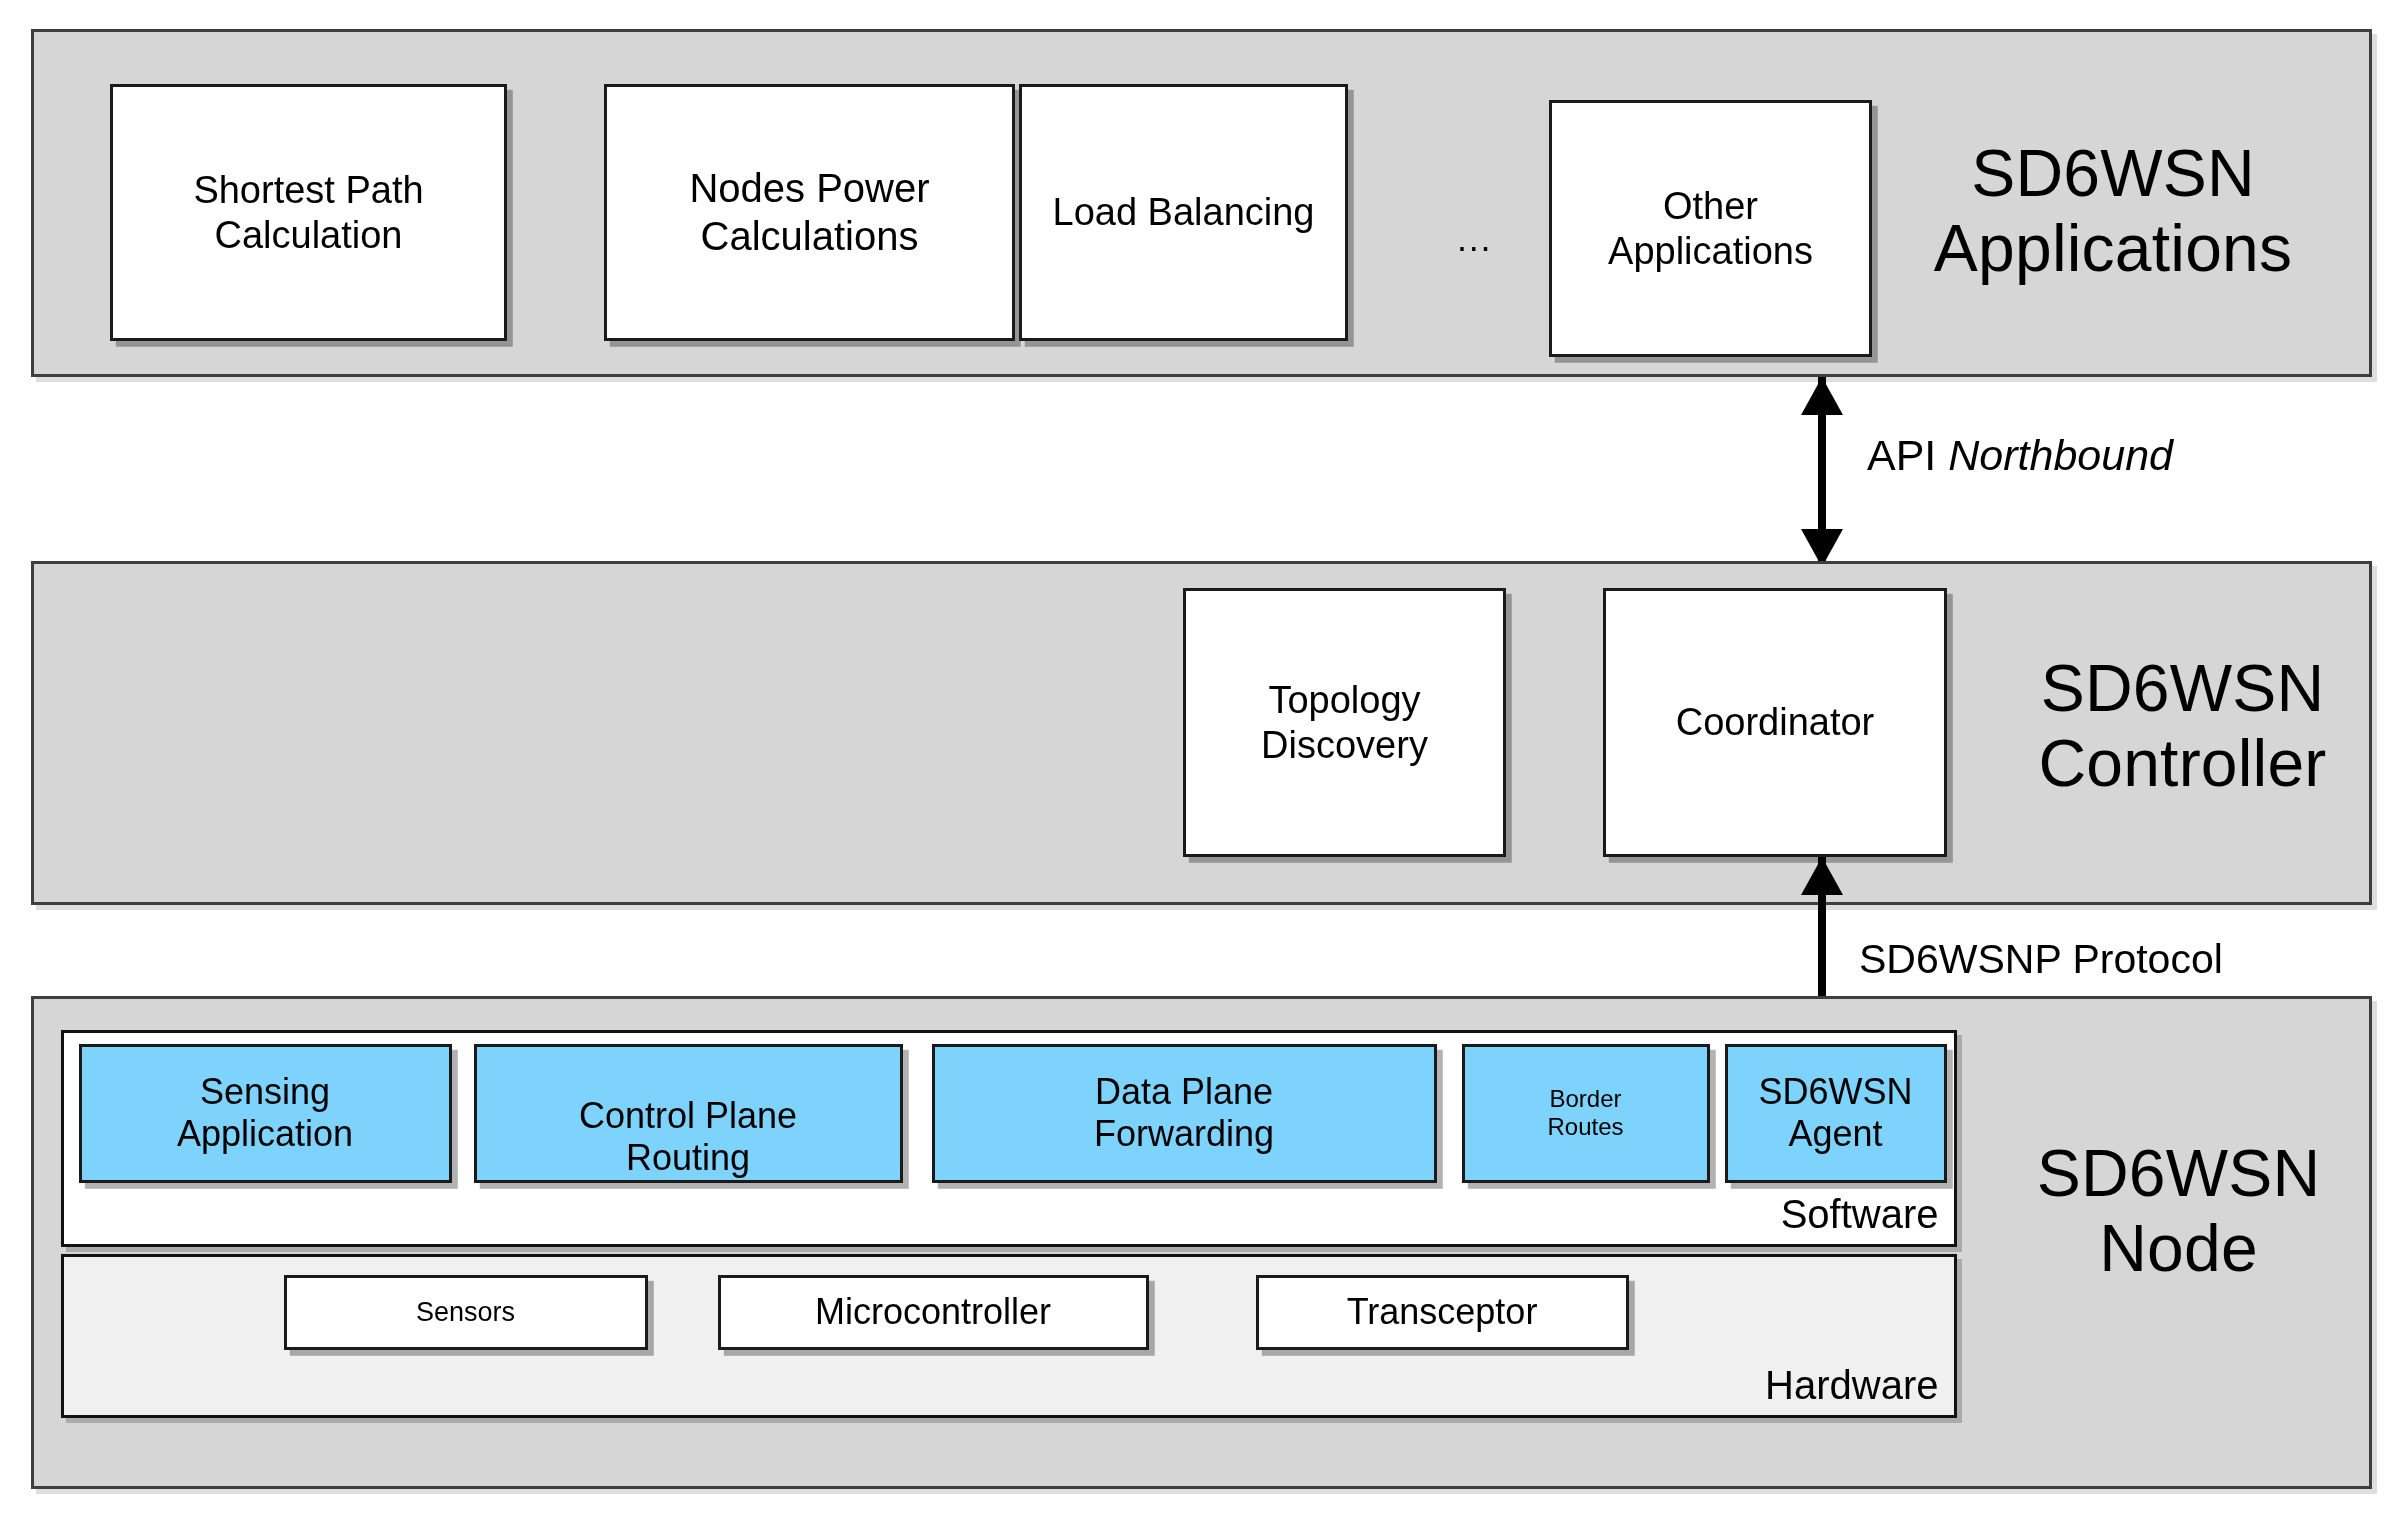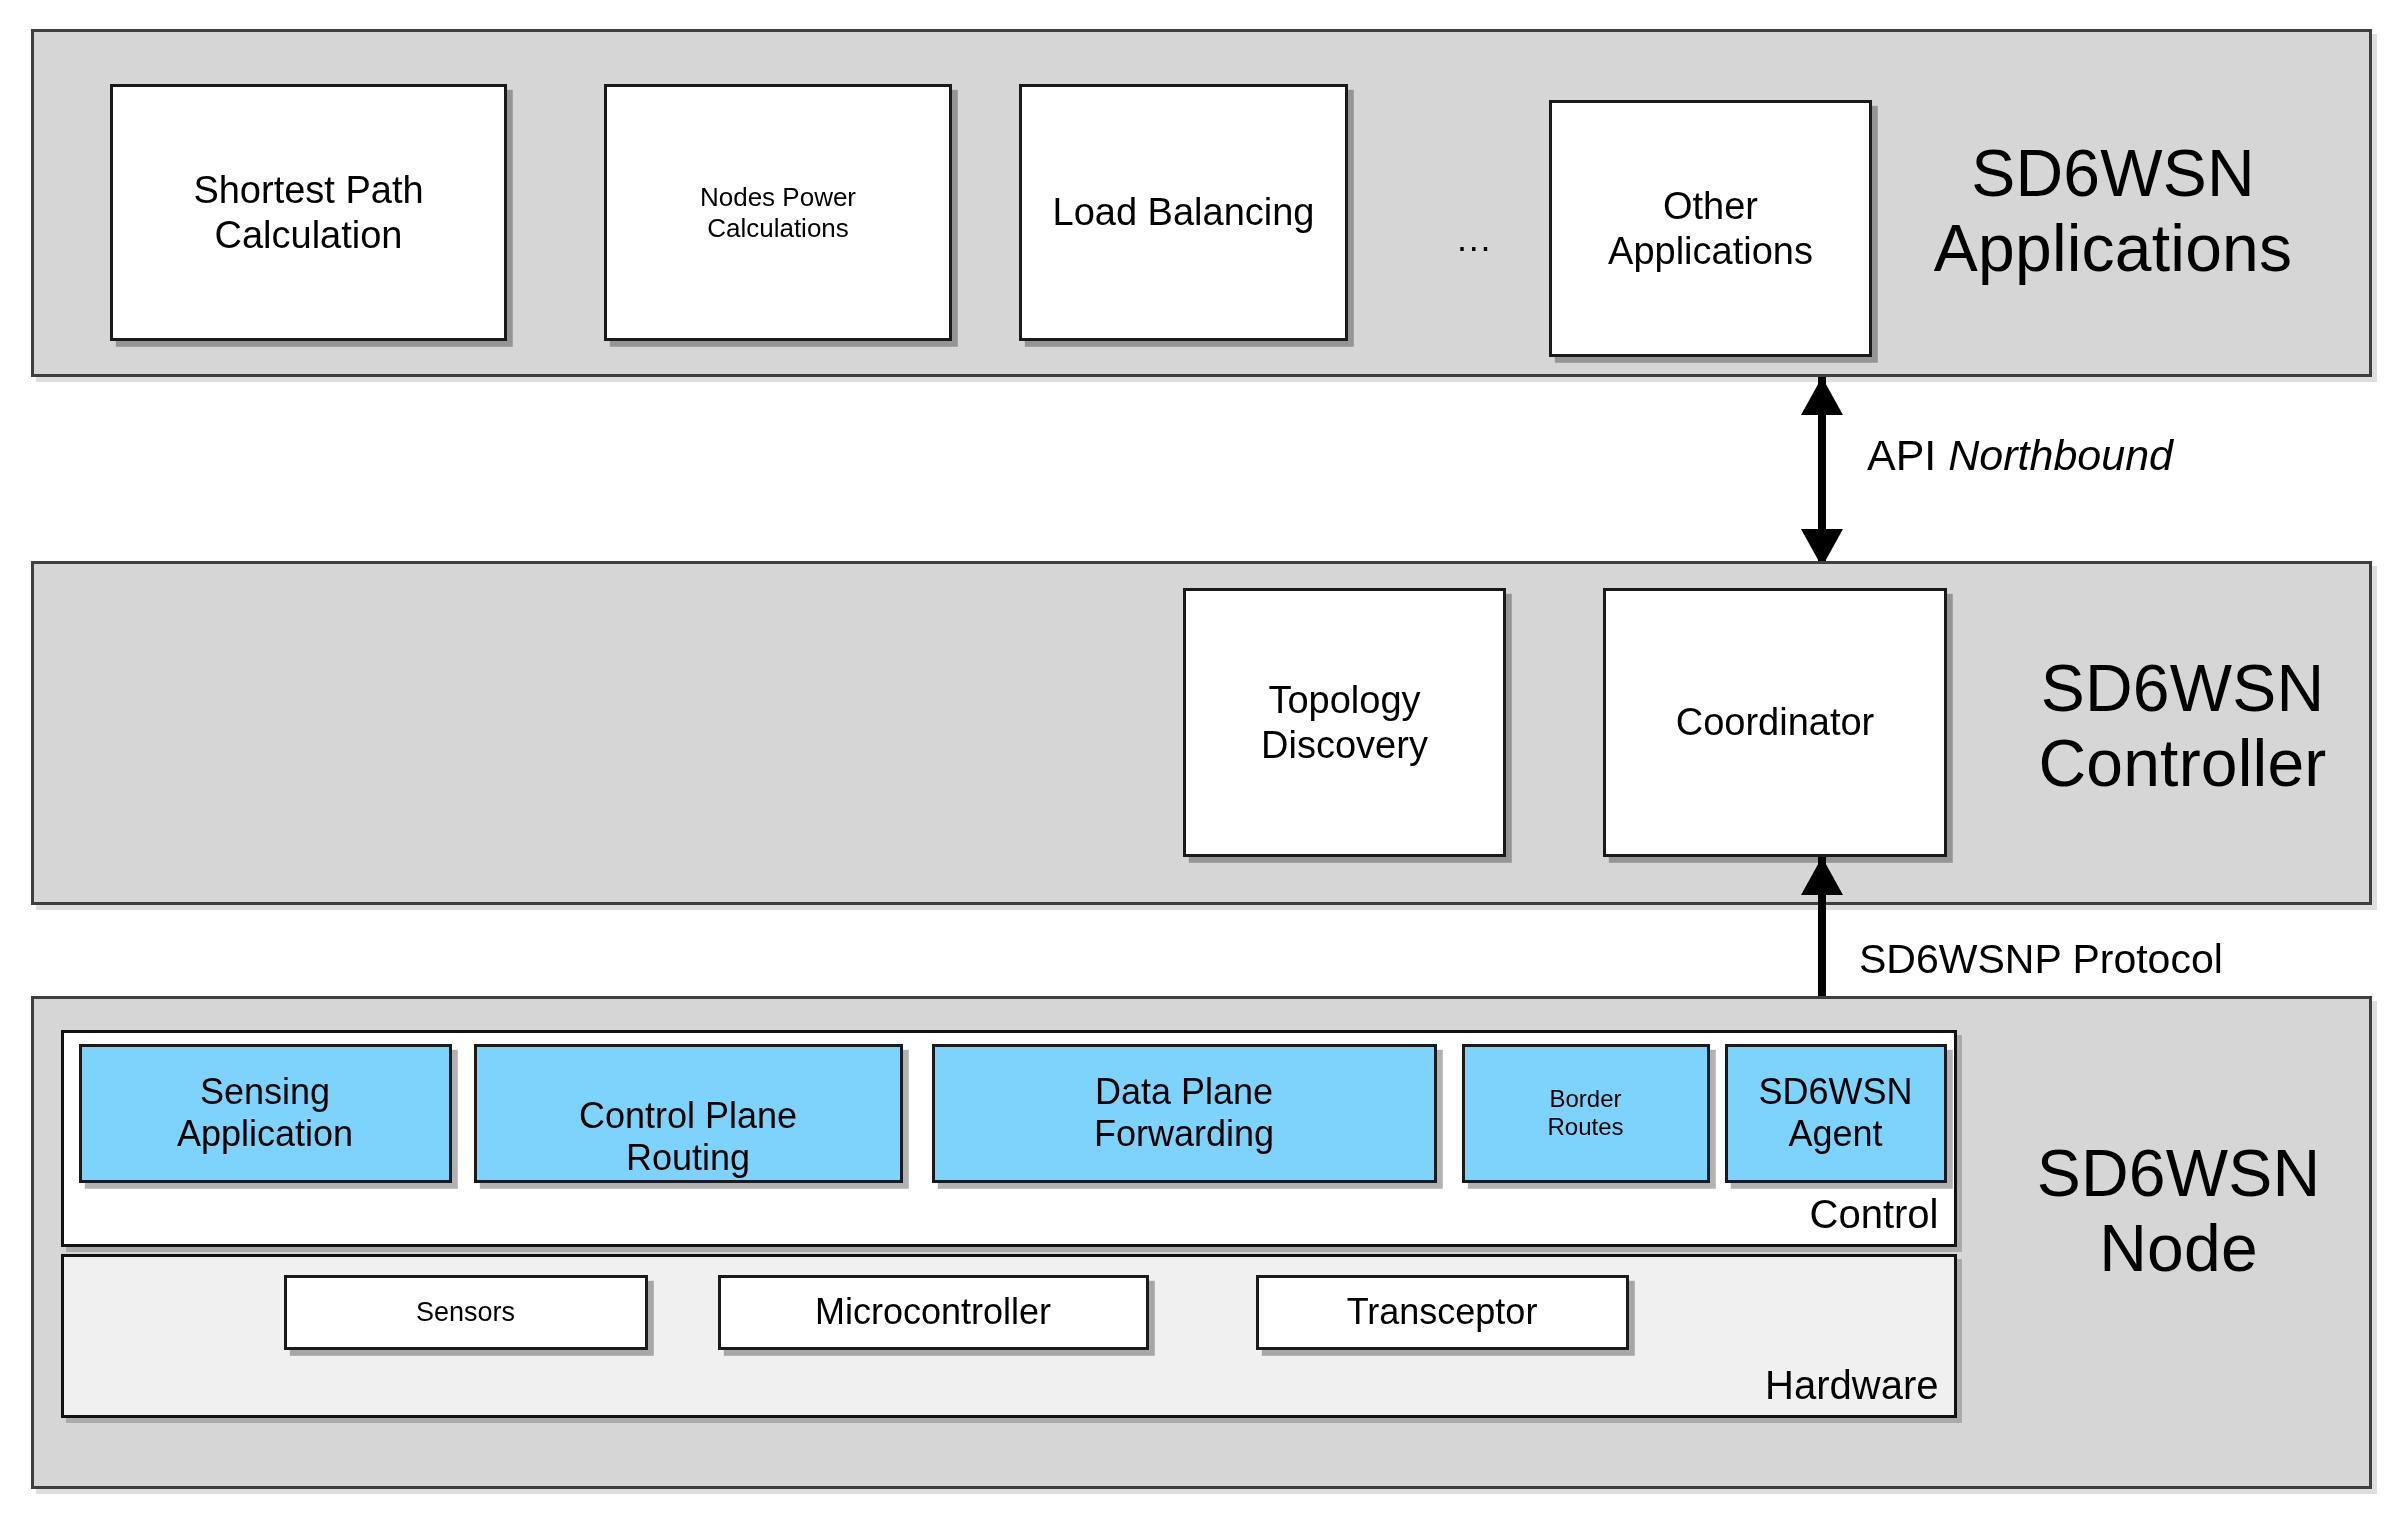--- a/index.html
+++ b/index.html
@@ -106,21 +106,21 @@
 
   <div class="layer" style="left:31px; top:29px; width:2341px; height:348px;">
 
     <div class="box" style="left:76px; top:52px; width:397px; height:257px; font-size:38px;">
       <span>
         <span>Shortest Path</span><br>
         <span>Calculation</span>
       </span>
     </div>
 
-    <div class="box" style="left:570px; top:52px; width:348px; height:257px; font-size:26px;">
+    <div class="box" style="left:570px; top:52px; width:411px; height:257px; font-size:40px;">
       <span>
         <span>Nodes Power</span><br>
         <span>Calculations</span>
       </span>
     </div>
 
     <div class="box" style="left:985px; top:52px; width:329px; height:257px; font-size:38px;">
       <span>Load Balancing</span>
     </div>
 
@@ -207,21 +207,21 @@
         </span>
       </div>
 
       <div class="box soft" style="left:1661px; top:10.8px; width:222px; height:139px; font-size:36px;">
         <span>
           <span>SD6WSN</span><br>
           <span>Agent</span>
         </span>
       </div>
 
-      <div class="corner-label" style="right:15px; bottom:6.6px; font-size:40px;">Control</div>
+      <div class="corner-label" style="right:15px; bottom:6.6px; font-size:40px;">Software</div>
     </div>
 
     <div class="inner-frame hw" style="left:26.5px; top:255px; width:1896px; height:164px;">
 
       <div class="box" style="left:220px; top:18px; width:364px; height:75px; font-size:27px;">
         <span>Sensors</span>
       </div>
 
       <div class="box" style="left:654px; top:18px; width:431px; height:75px; font-size:36px;">
         <span>Microcontroller</span>

